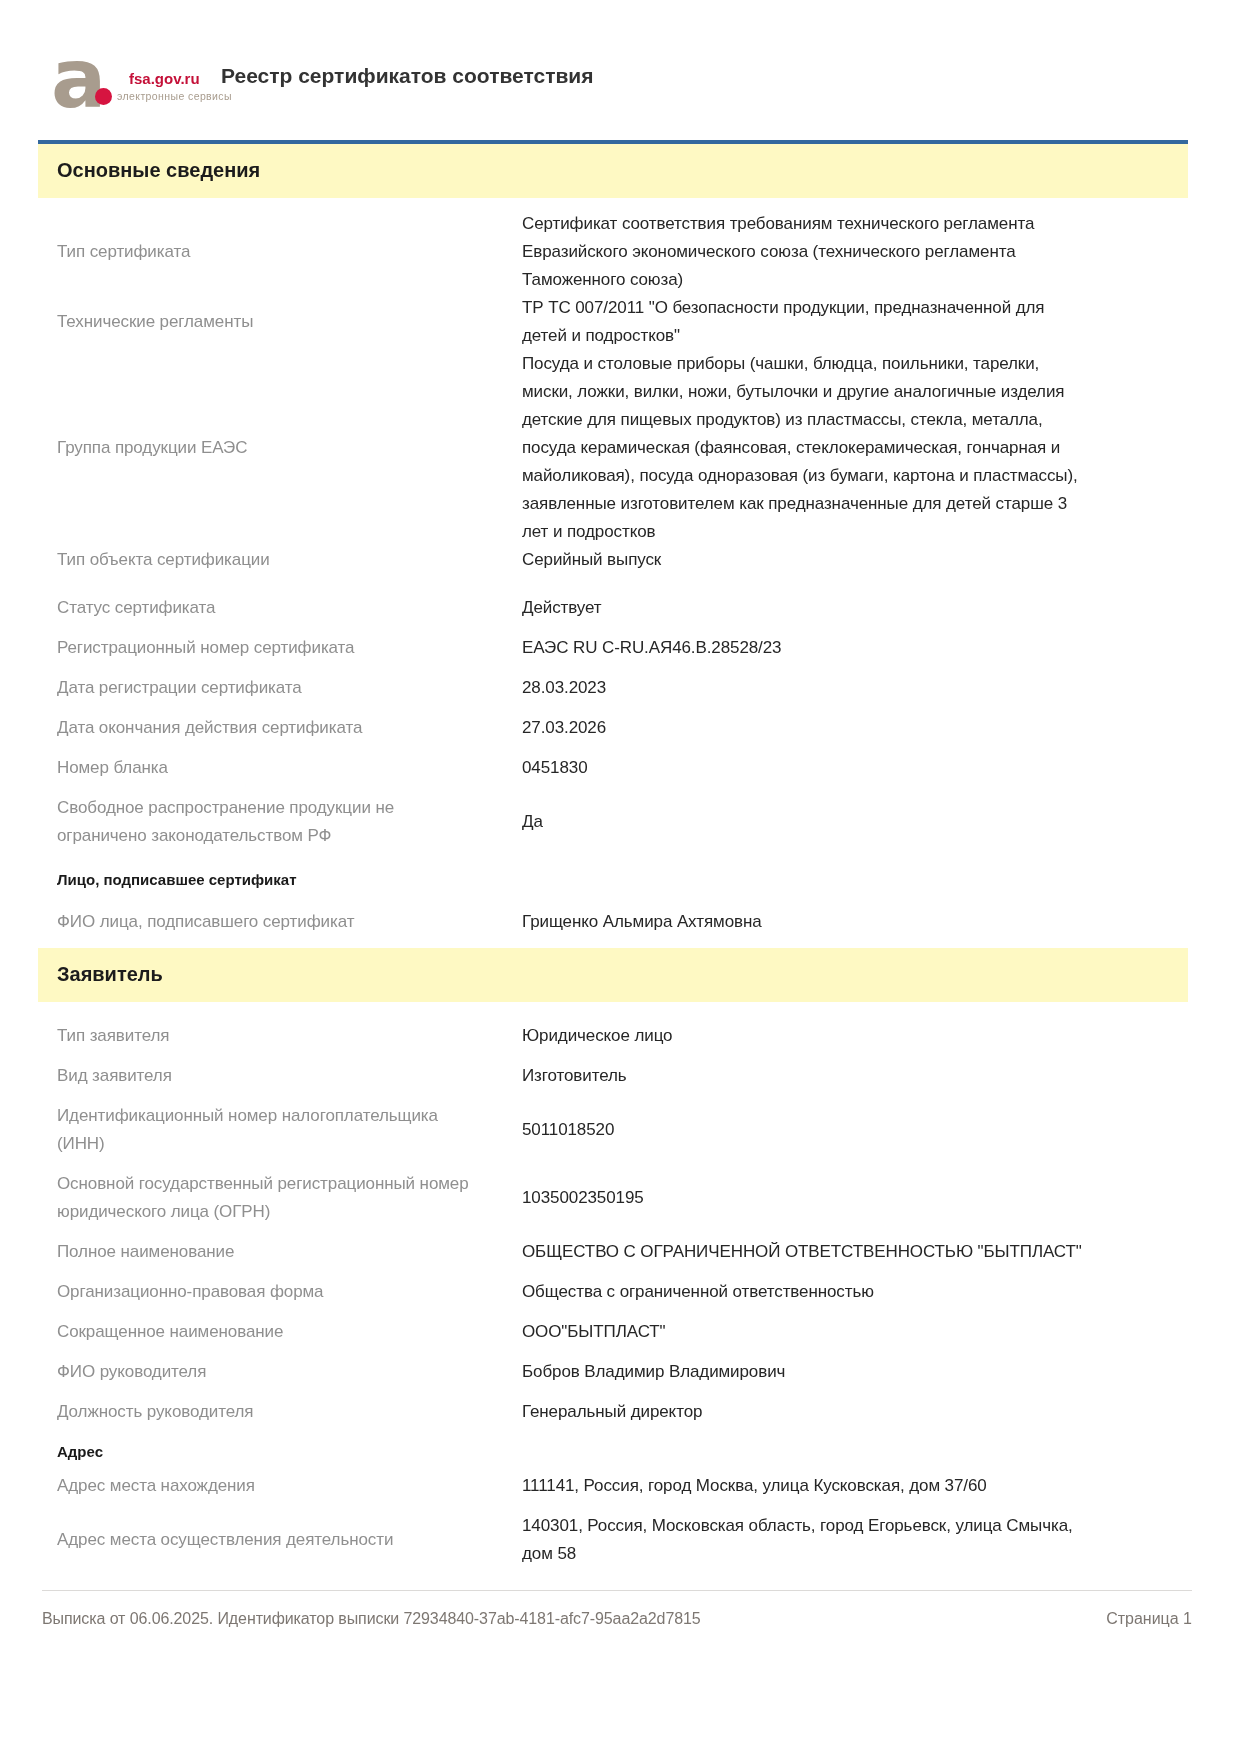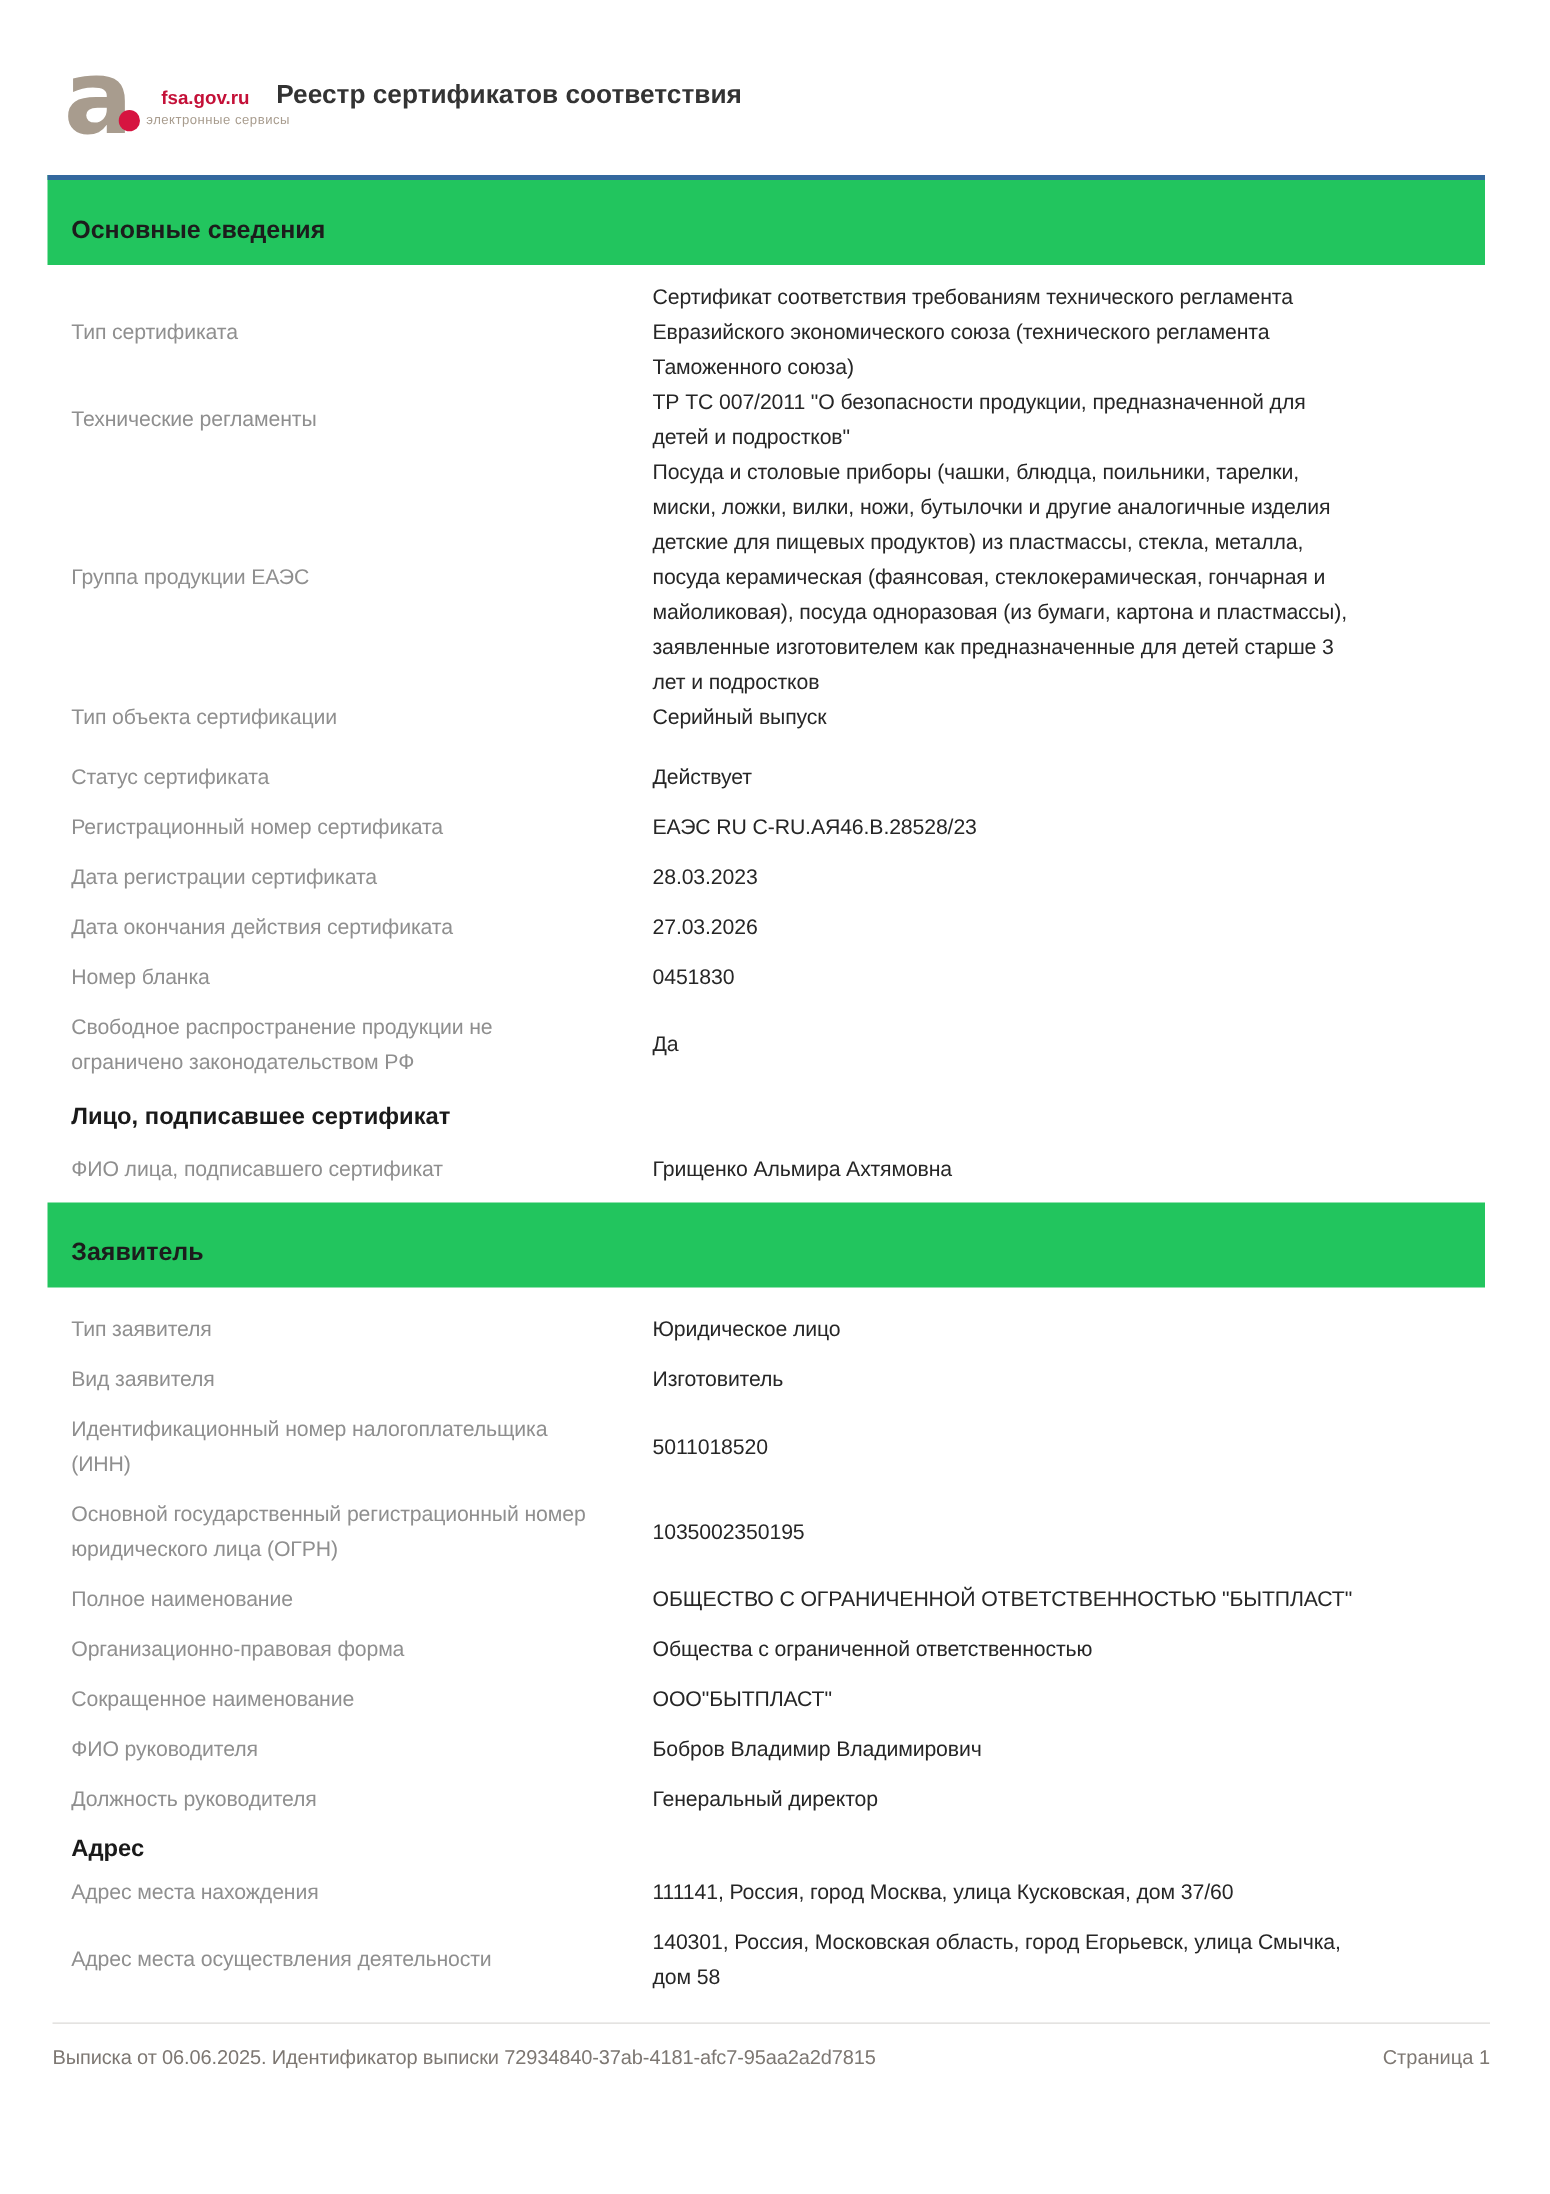--- a/index.html
+++ b/index.html
@@ -29,23 +29,23 @@
     position:absolute; left:62px; top:38px;
     font-size:10.5px; color:#a89c8e; letter-spacing:0.4px; white-space:nowrap;
   }
   .page-title {
     margin-left:44px; margin-top:12px;
     font-size:21px; font-weight:700; color:#333333; white-space:nowrap;
   }
   
   .content { margin:0 52px 0 38px; }
   .section-bar {
-    background:#22c55e; color:#1c1c1c;
+    background:#fef9c3; color:#1c1c1c;
     font-size:20px; font-weight:700; line-height:27px;
-    padding:27px 19px 14px 19px;
+    padding:13px 19px 14px 19px;
   }
   .section-bar.first { margin-top:30px; border-top:4px solid #33689e; }
   .section-bar.b2 { margin-top:8px; }
   .section-bar.b3 { margin-top:0; }
   .rows { padding:0; }
   .rows.r1 { margin-top:12px; }
   .rows.r2 { margin-top:20px; }
   .rows.r3 { margin-top:20px; }
   .rows.r4 { margin-top:6px; }
   .row { display:flex; align-items:center; }
@@ -55,21 +55,21 @@
     flex:0 0 484px; padding-left:19px;
     font-size:17px; line-height:28px; color:#8f8f8f;
     white-space:pre-line; letter-spacing:-0.1px;
   }
   .value {
     flex:1 1 auto;
     font-size:17px; line-height:28px; color:#262626;
     white-space:pre-line; letter-spacing:-0.1px;
   }
   .subsection {
-    padding-left:19px; font-size:19px; font-weight:700; color:#1a1a1a;
+    padding-left:19px; font-size:15px; font-weight:700; color:#1a1a1a;
     line-height:28px;
   }
   .subsection.signer { margin-top:16px; }
   .subsection.addr { margin-top:10px; }
   .signer-row { margin-top:14px; margin-bottom:8px; }
   
   .footer {
     margin:22px 48px 0 42px; padding-top:19px;
     border-top:1px solid #dcdad8;
     display:flex; justify-content:space-between; align-items:flex-start;

